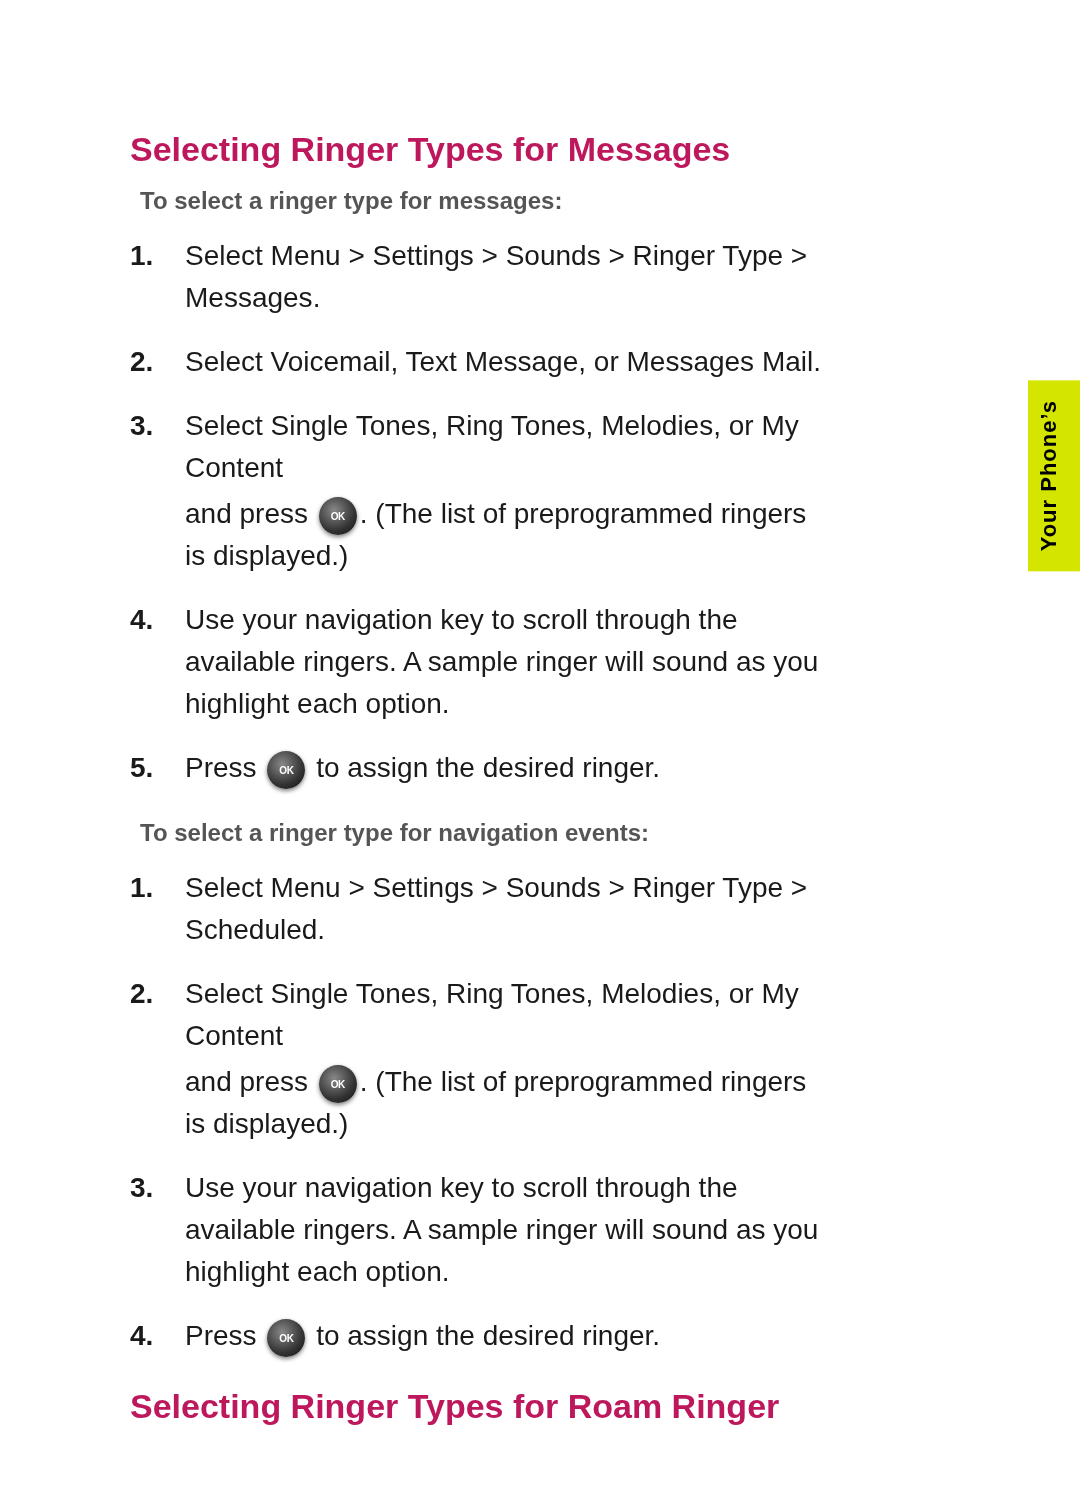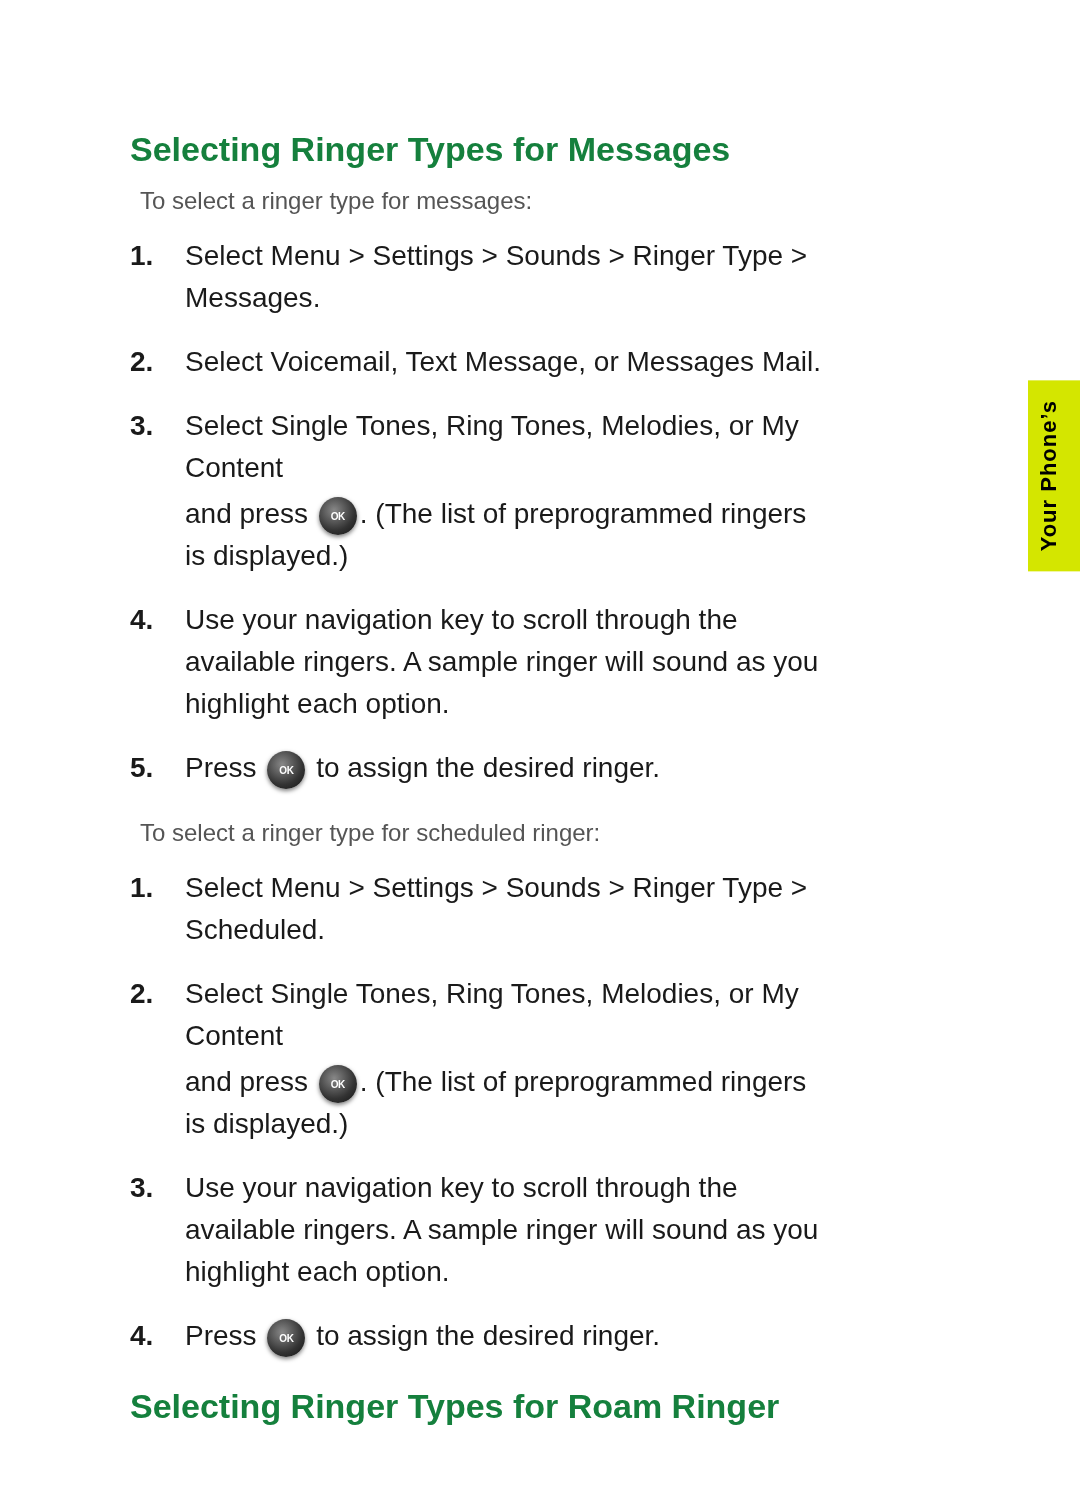--- a/index.html
+++ b/index.html
@@ -20,26 +20,26 @@
 
     .page-content {
       padding: 120px 130px 80px 130px;
       max-width: 960px;
     }
 
     .section-title {
       font-size: 34px;
       font-weight: bold;
       margin-bottom: 18px;
-      color: #15803d;
+      color: #be185d;
     }
 
     .subsection-intro {
       font-size: 24px;
-      font-weight: normal;
+      font-weight: bold;
       color: #555;
       margin-bottom: 20px;
       margin-left: 10px;
     }
 
     .steps-list {
       list-style: none;
       margin-left: 0;
       margin-bottom: 30px;
     }
@@ -163,21 +163,21 @@
         <span class="step-number">5.</span>
         <span class="step-content">
           Press <span class="ok-button-icon"></span> to assign the desired ringer.
         </span>
       </li>
 
     </ol>
   </div>
 
   <div class="section-divider">
-    <div class="subsection-intro">To select a ringer type for scheduled ringer:</div>
+    <div class="subsection-intro">To select a ringer type for navigation events:</div>
     <ol class="steps-list">
 
       <li>
         <span class="step-number">1.</span>
         <span class="step-content">
           Select <b>Menu</b> &gt; <b>Settings</b> &gt; <b>Sounds</b> &gt; <b>Ringer Type</b> &gt; <b>Scheduled</b>.
         </span>
       </li>
 
       <li>

